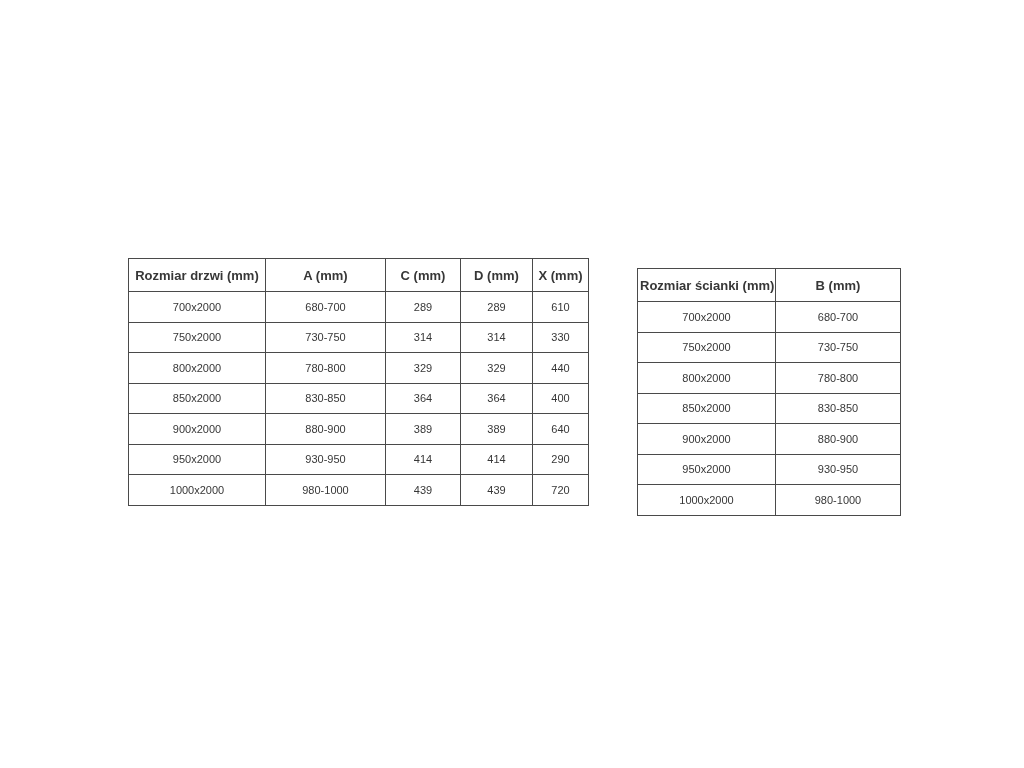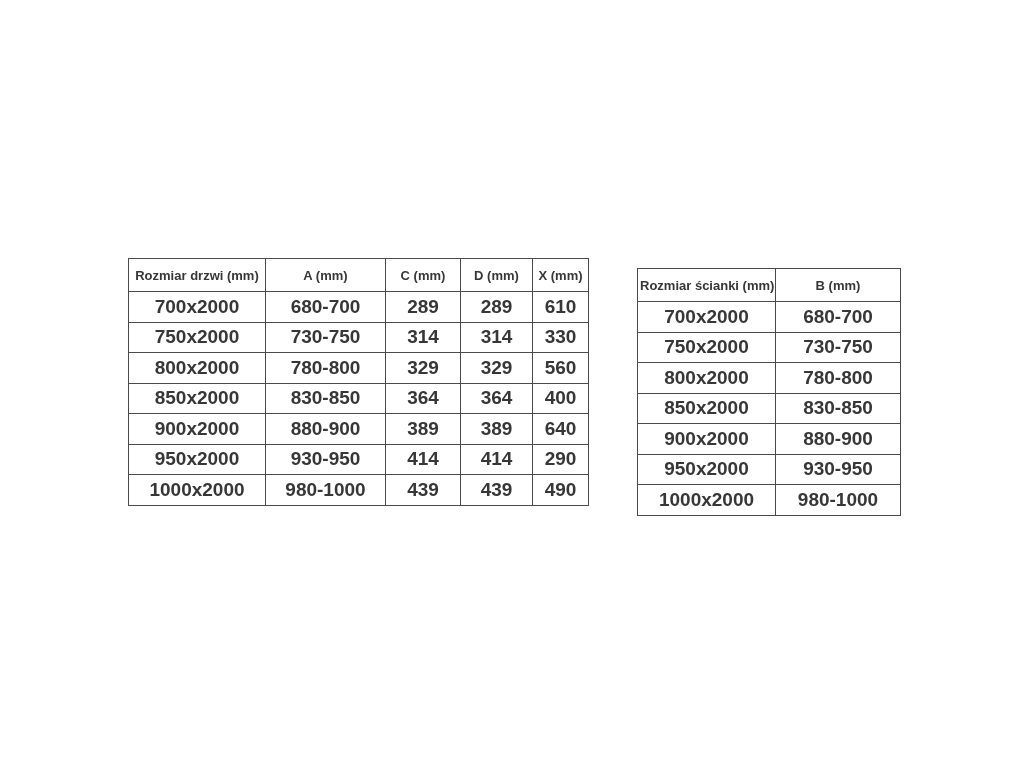--- a/index.html
+++ b/index.html
@@ -29,22 +29,22 @@
     overflow: hidden;
     white-space: nowrap;
   }
   .spec-table th {
     font-weight: bold;
     font-size: 13px;
     height: 32px;
     margin-top: 44px;
   }
   .spec-table td {
-    font-weight: bold;
-    font-size: 19px;
+    font-weight: normal;
+    font-size: 11px;
     height: 29.5px;
   }
   #door-table {
     left: 128px;
     top: 258px;
     width: 460px;
   }
   #wall-table {
     left: 637px;
     top: 268px;
@@ -84,21 +84,21 @@
         <td>730-750</td>
         <td>314</td>
         <td>314</td>
         <td>330</td>
       </tr>
       <tr>
         <td>800x2000</td>
         <td>780-800</td>
         <td>329</td>
         <td>329</td>
-        <td>560</td>
+        <td>440</td>
       </tr>
       <tr>
         <td>850x2000</td>
         <td>830-850</td>
         <td>364</td>
         <td>364</td>
         <td>400</td>
       </tr>
       <tr>
         <td>900x2000</td>
@@ -112,21 +112,21 @@
         <td>930-950</td>
         <td>414</td>
         <td>414</td>
         <td>290</td>
       </tr>
       <tr>
         <td>1000x2000</td>
         <td>980-1000</td>
         <td>439</td>
         <td>439</td>
-        <td>490</td>
+        <td>720</td>
       </tr>
     </tbody>
 </table>
 
 <table id="wall-table" class="spec-table">
   <colgroup>
     <col style="width:138px">
     <col style="width:125px">
   </colgroup>
   <thead>

